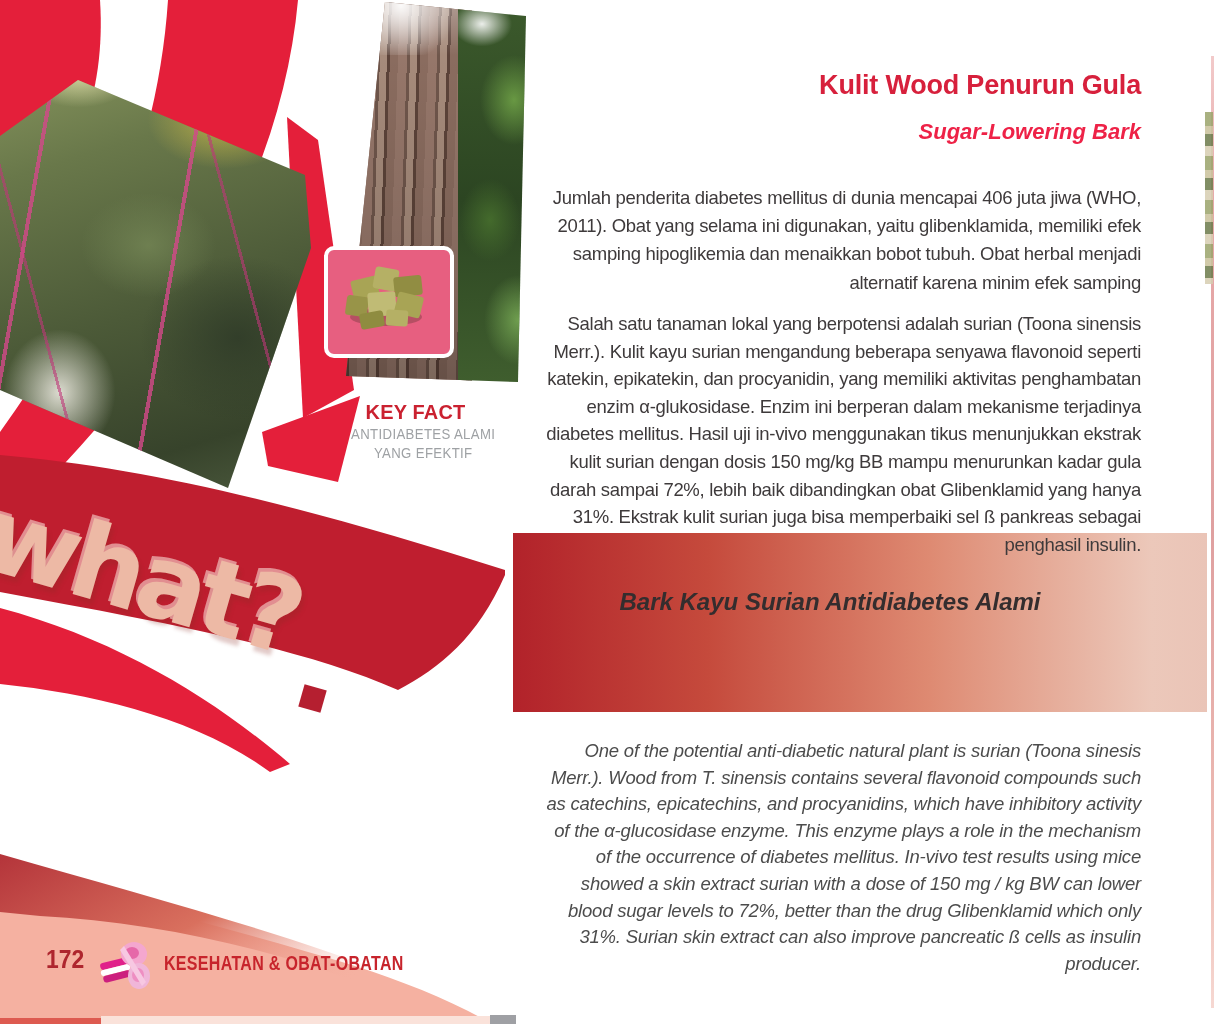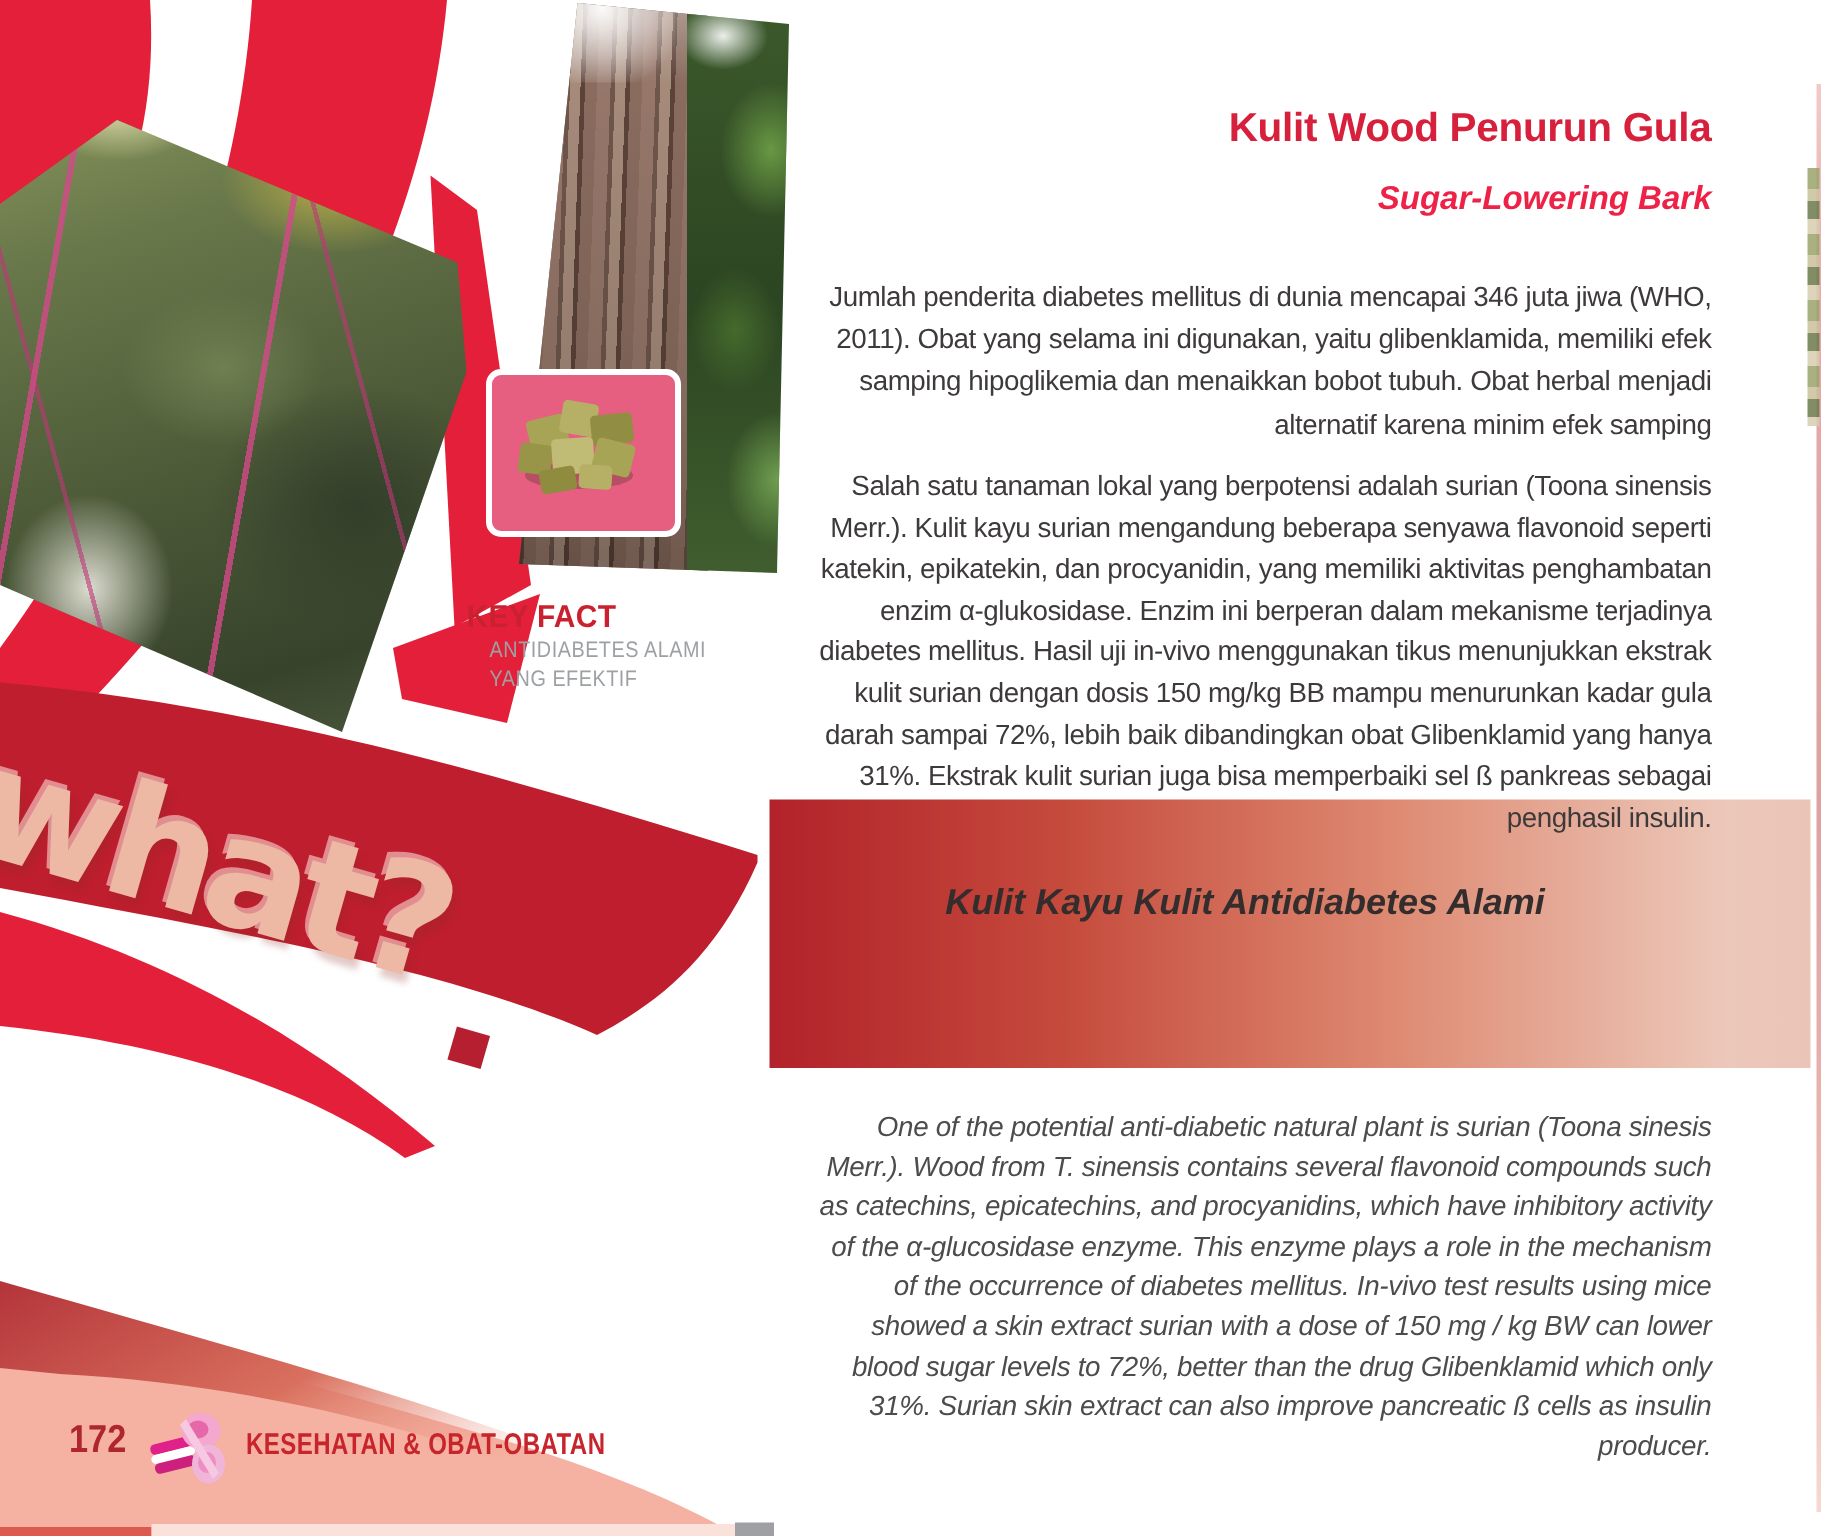--- a/index.html
+++ b/index.html
@@ -81,21 +81,21 @@
   .body-para{
     font-size:18.5px; line-height:28.2px; letter-spacing:-0.3px; color:#3e3a3b;
   }
   #para-1{top:184px;}
   #para-2{top:310px; line-height:27.6px;}
   #summary-en{
     top:738px; font-size:18.5px; line-height:26.6px; letter-spacing:-0.2px;
     font-style:italic; color:#4c4c4c;margin-left:24px;
   }
   
-  #key-fact{left:300px; top:400px; width:220px; text-align:left; z-index:4;}
+  #key-fact{left:300px; top:400px; width:220px; text-align:center; z-index:4;}
   #key-fact-heading{
     font-size:21px; font-weight:bold; color:#ca2130; letter-spacing:0.2px;
     transform:scaleX(.95); transform-origin:right;
   }
   .key-fact-line{
     font-size:15px; color:#9ea1a4; line-height:19px; letter-spacing:0.4px;
     transform:scaleX(.88); transform-origin:right; font-weight:500;
   }
   
   #banner{
@@ -183,32 +183,32 @@
     <div class="chip" style="left:32px;top:62px;width:24px;height:16px;background:#8f8c40;transform:rotate(-10deg);"></div>
     <div class="chip" style="left:58px;top:60px;width:22px;height:16px;background:#b5b065;transform:rotate(4deg);"></div>
   </div>
 
   <div id="watermark" class="abs">what?</div>
   <div id="qmark-dot" class="abs"></div>
 
   <div id="page-title" class="abs right-col">Kulit Wood Penurun Gula</div>
   <div id="page-subtitle" class="abs right-col">Sugar-Lowering Bark</div>
 
-  <div id="para-1" class="abs right-col body-para">Jumlah penderita diabetes mellitus di dunia mencapai 346 juta jiwa (WHO, 2011). Obat yang selama ini digunakan, yaitu glibenklamida, memiliki efek samping hipoglikemia dan menaikkan bobot tubuh. Obat herbal menjadi alternatif karena minim efek samping</div>
+  <div id="para-1" class="abs right-col body-para">Jumlah penderita diabetes mellitus di dunia mencapai 406 juta jiwa (WHO, 2011). Obat yang selama ini digunakan, yaitu glibenklamida, memiliki efek samping hipoglikemia dan menaikkan bobot tubuh. Obat herbal menjadi alternatif karena minim efek samping</div>
   <div id="para-2" class="abs right-col body-para">Salah satu tanaman lokal yang berpotensi adalah surian (Toona sinensis Merr.). Kulit kayu surian mengandung beberapa senyawa flavonoid seperti katekin, epikatekin, dan procyanidin, yang memiliki aktivitas penghambatan enzim α-glukosidase. Enzim ini berperan dalam mekanisme terjadinya diabetes mellitus. Hasil uji in-vivo menggunakan tikus menunjukkan ekstrak kulit surian dengan dosis 150 mg/kg BB mampu menurunkan kadar gula darah sampai 72%, lebih baik dibandingkan obat Glibenklamid yang hanya 31%. Ekstrak kulit surian juga bisa memperbaiki sel ß pankreas sebagai penghasil insulin.</div>
 
   <div id="key-fact" class="abs">
     <div id="key-fact-heading">KEY FACT</div>
     <div class="key-fact-line">ANTIDIABETES ALAMI</div>
     <div class="key-fact-line">YANG EFEKTIF</div>
   </div>
 
   <div id="banner" class="abs">
     <div id="banner-text">
-      <div>Kulit Kayu Kulit Antidiabetes Alami</div>
+      <div>Bark Kayu Surian Antidiabetes Alami</div>
     </div>
   </div>
 
   <div id="summary-en" class="abs right-col">One of the potential anti-diabetic natural plant is surian (Toona sinesis Merr.). Wood from T. sinensis contains several flavonoid compounds such as catechins, epicatechins, and procyanidins, which have inhibitory activity of the α-glucosidase enzyme. This enzyme plays a role in the mechanism of the occurrence of diabetes mellitus. In-vivo test results using mice showed a skin extract surian with a dose of 150 mg / kg BW can lower blood sugar levels to 72%, better than the drug Glibenklamid which only 31%. Surian skin extract can also improve pancreatic ß cells as insulin producer.</div>
 
   <div id="footer-page-number" class="abs">172</div>
   <svg id="chapter-logo" class="abs" width="66" height="60" viewBox="0 0 66 60">
     <g transform="rotate(-14 22 36)">
       <rect x="8" y="24" width="28" height="7" rx="3" fill="#e0218a"></rect>
       <rect x="7" y="31" width="30" height="6" rx="3" fill="#ffffff"></rect>

